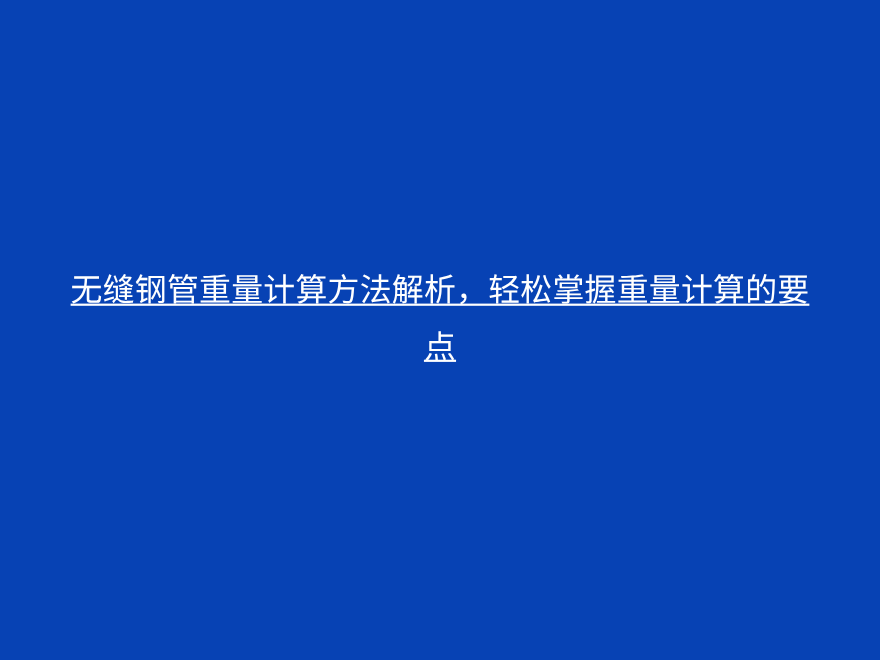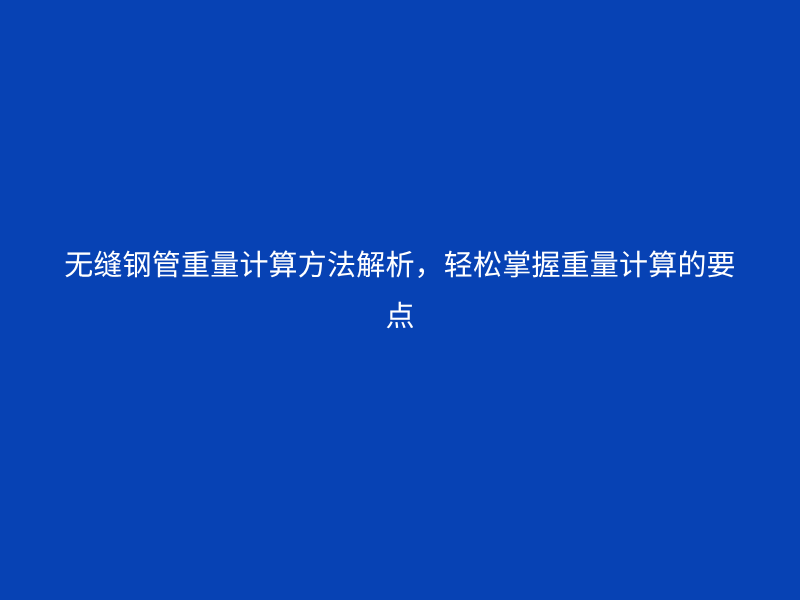--- a/index.html
+++ b/index.html
@@ -47,17 +47,17 @@
     word-break: break-word;
   }
 </style>
 </head>
 <body>
 
 <div id="poster" style="background: rgb(7, 66, 180);">
 
   <div id="title-block">
 
-    <h1 id="page-title" style="color: rgb(255, 255, 255);">无缝钢管重量计算方法解析，轻松掌握重量计算的要点</h1>
+    <h1 id="page-title" style="color: rgb(255, 255, 255); text-decoration: underline;">无缝钢管重量计算方法解析，轻松掌握重量计算的要点</h1>
 
   </div>
 
 </div>
 
 </body></html>

